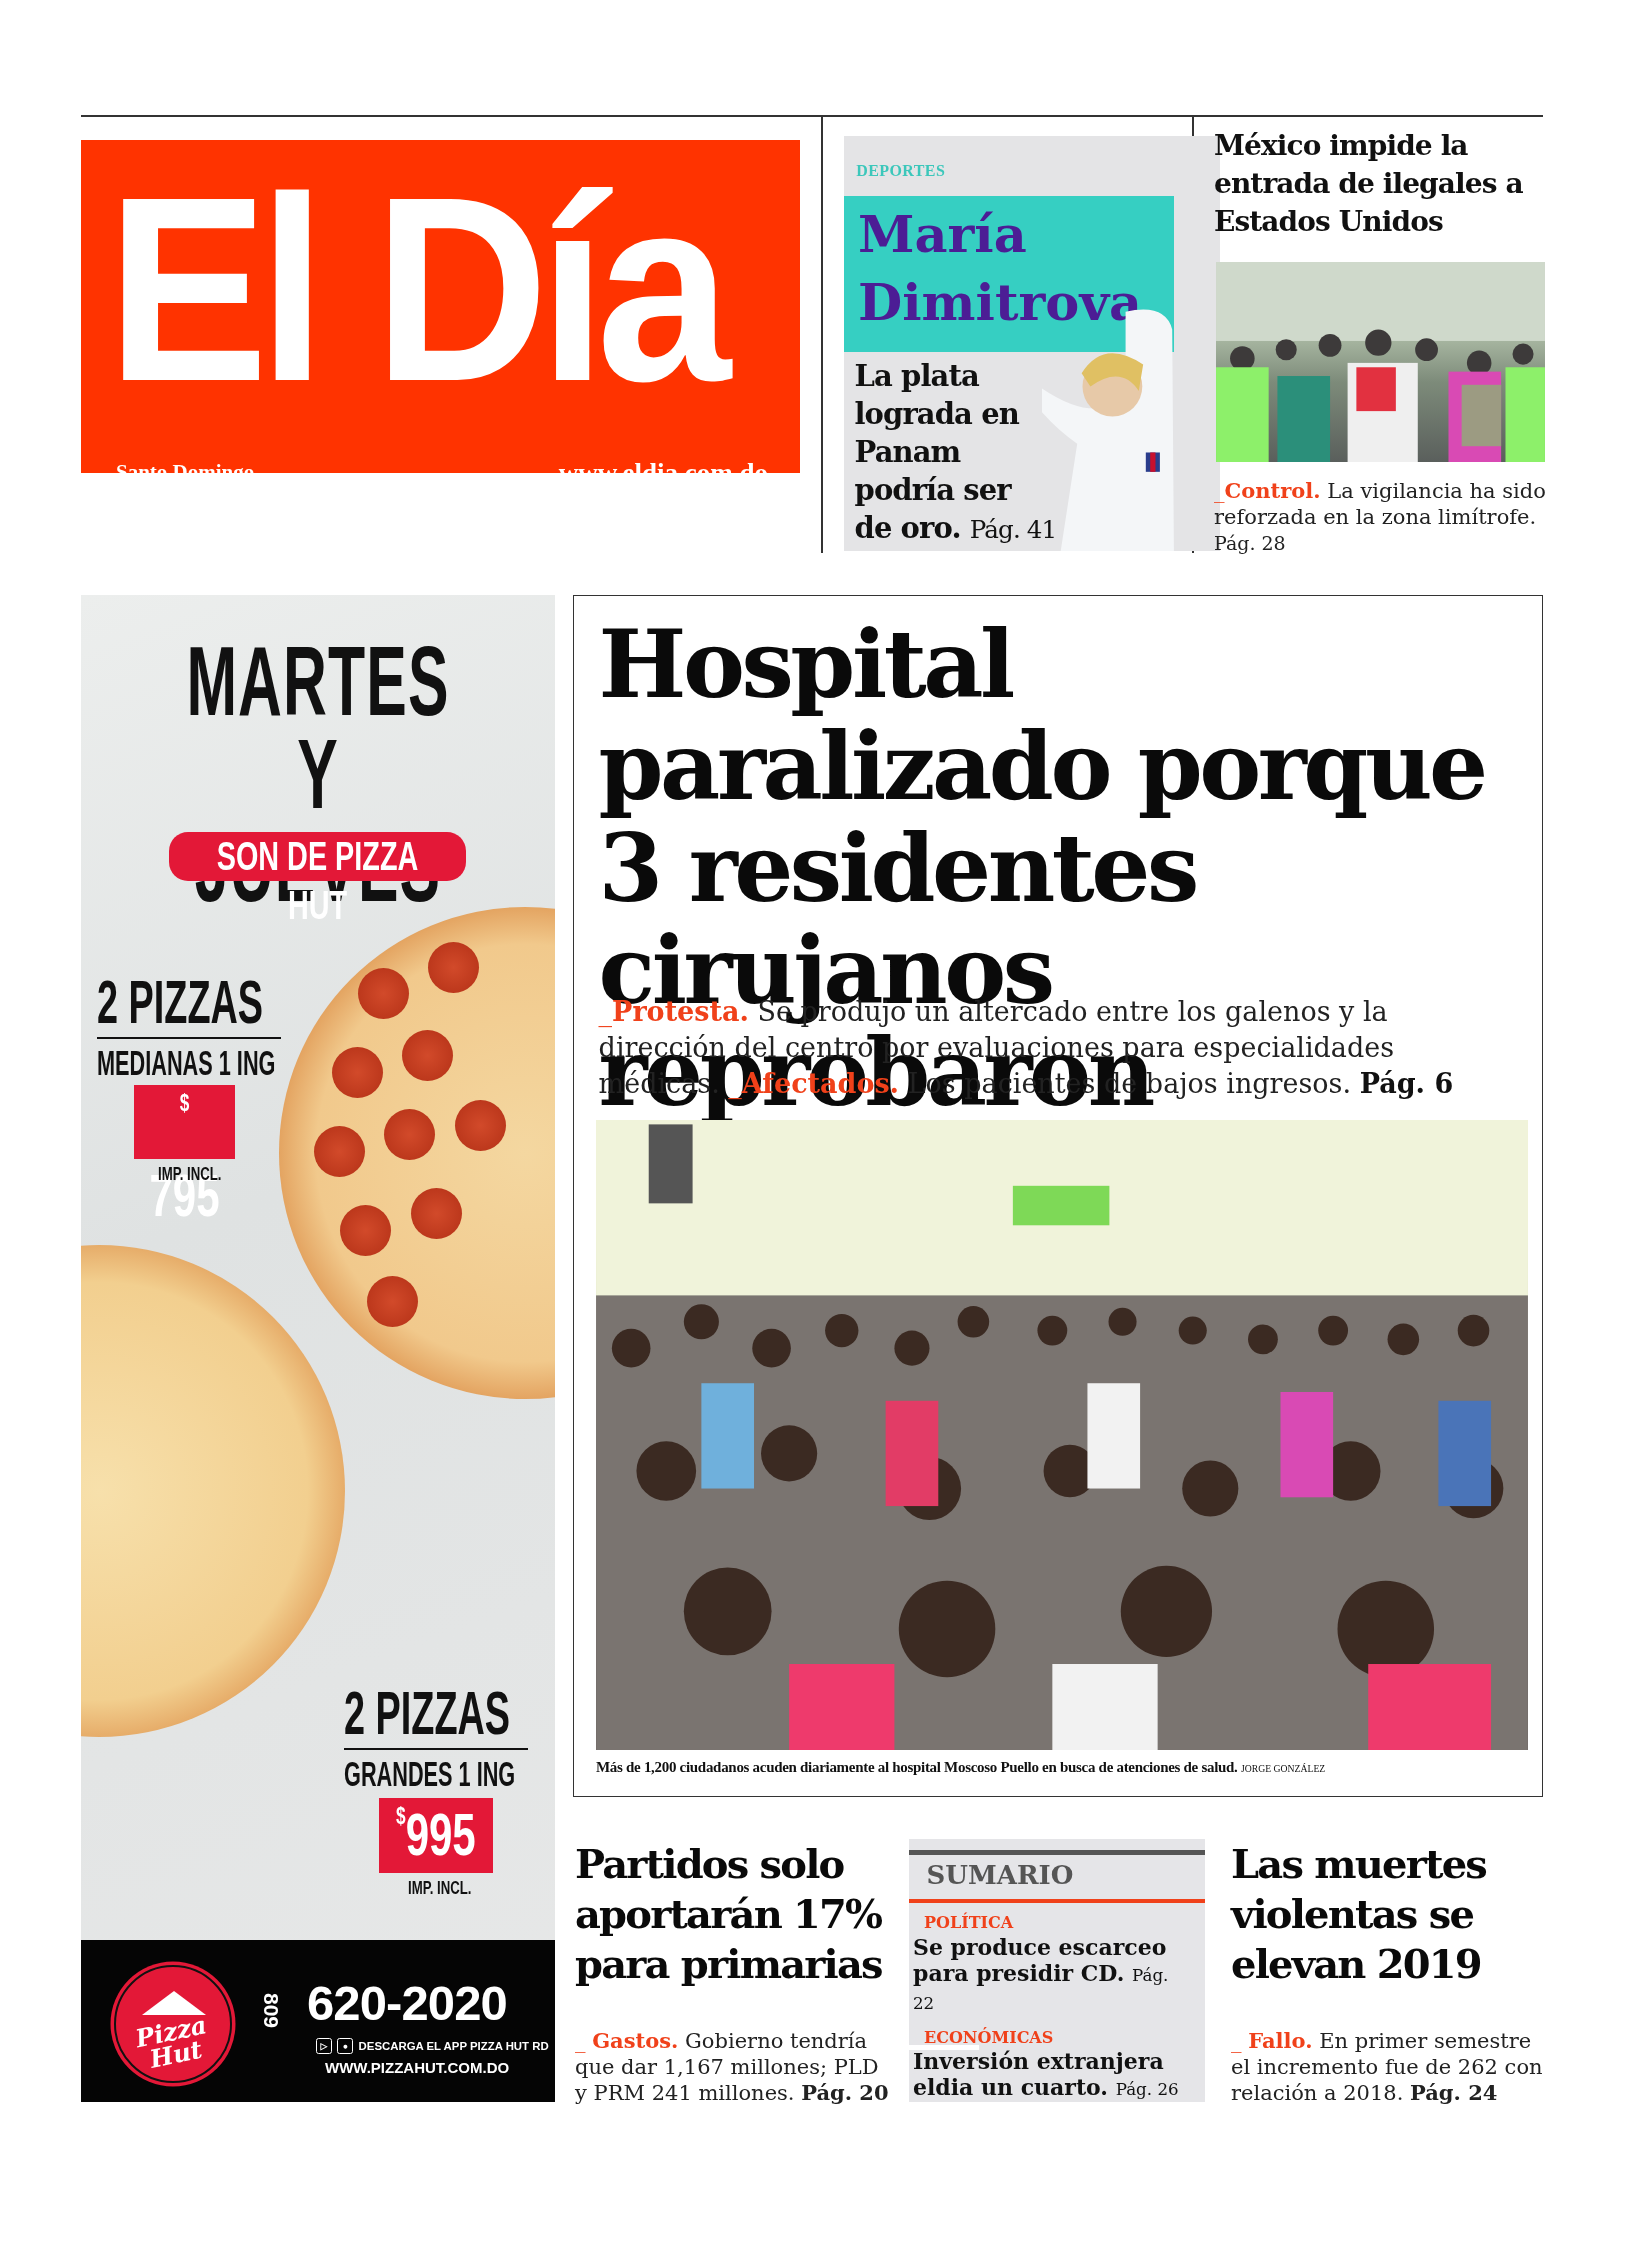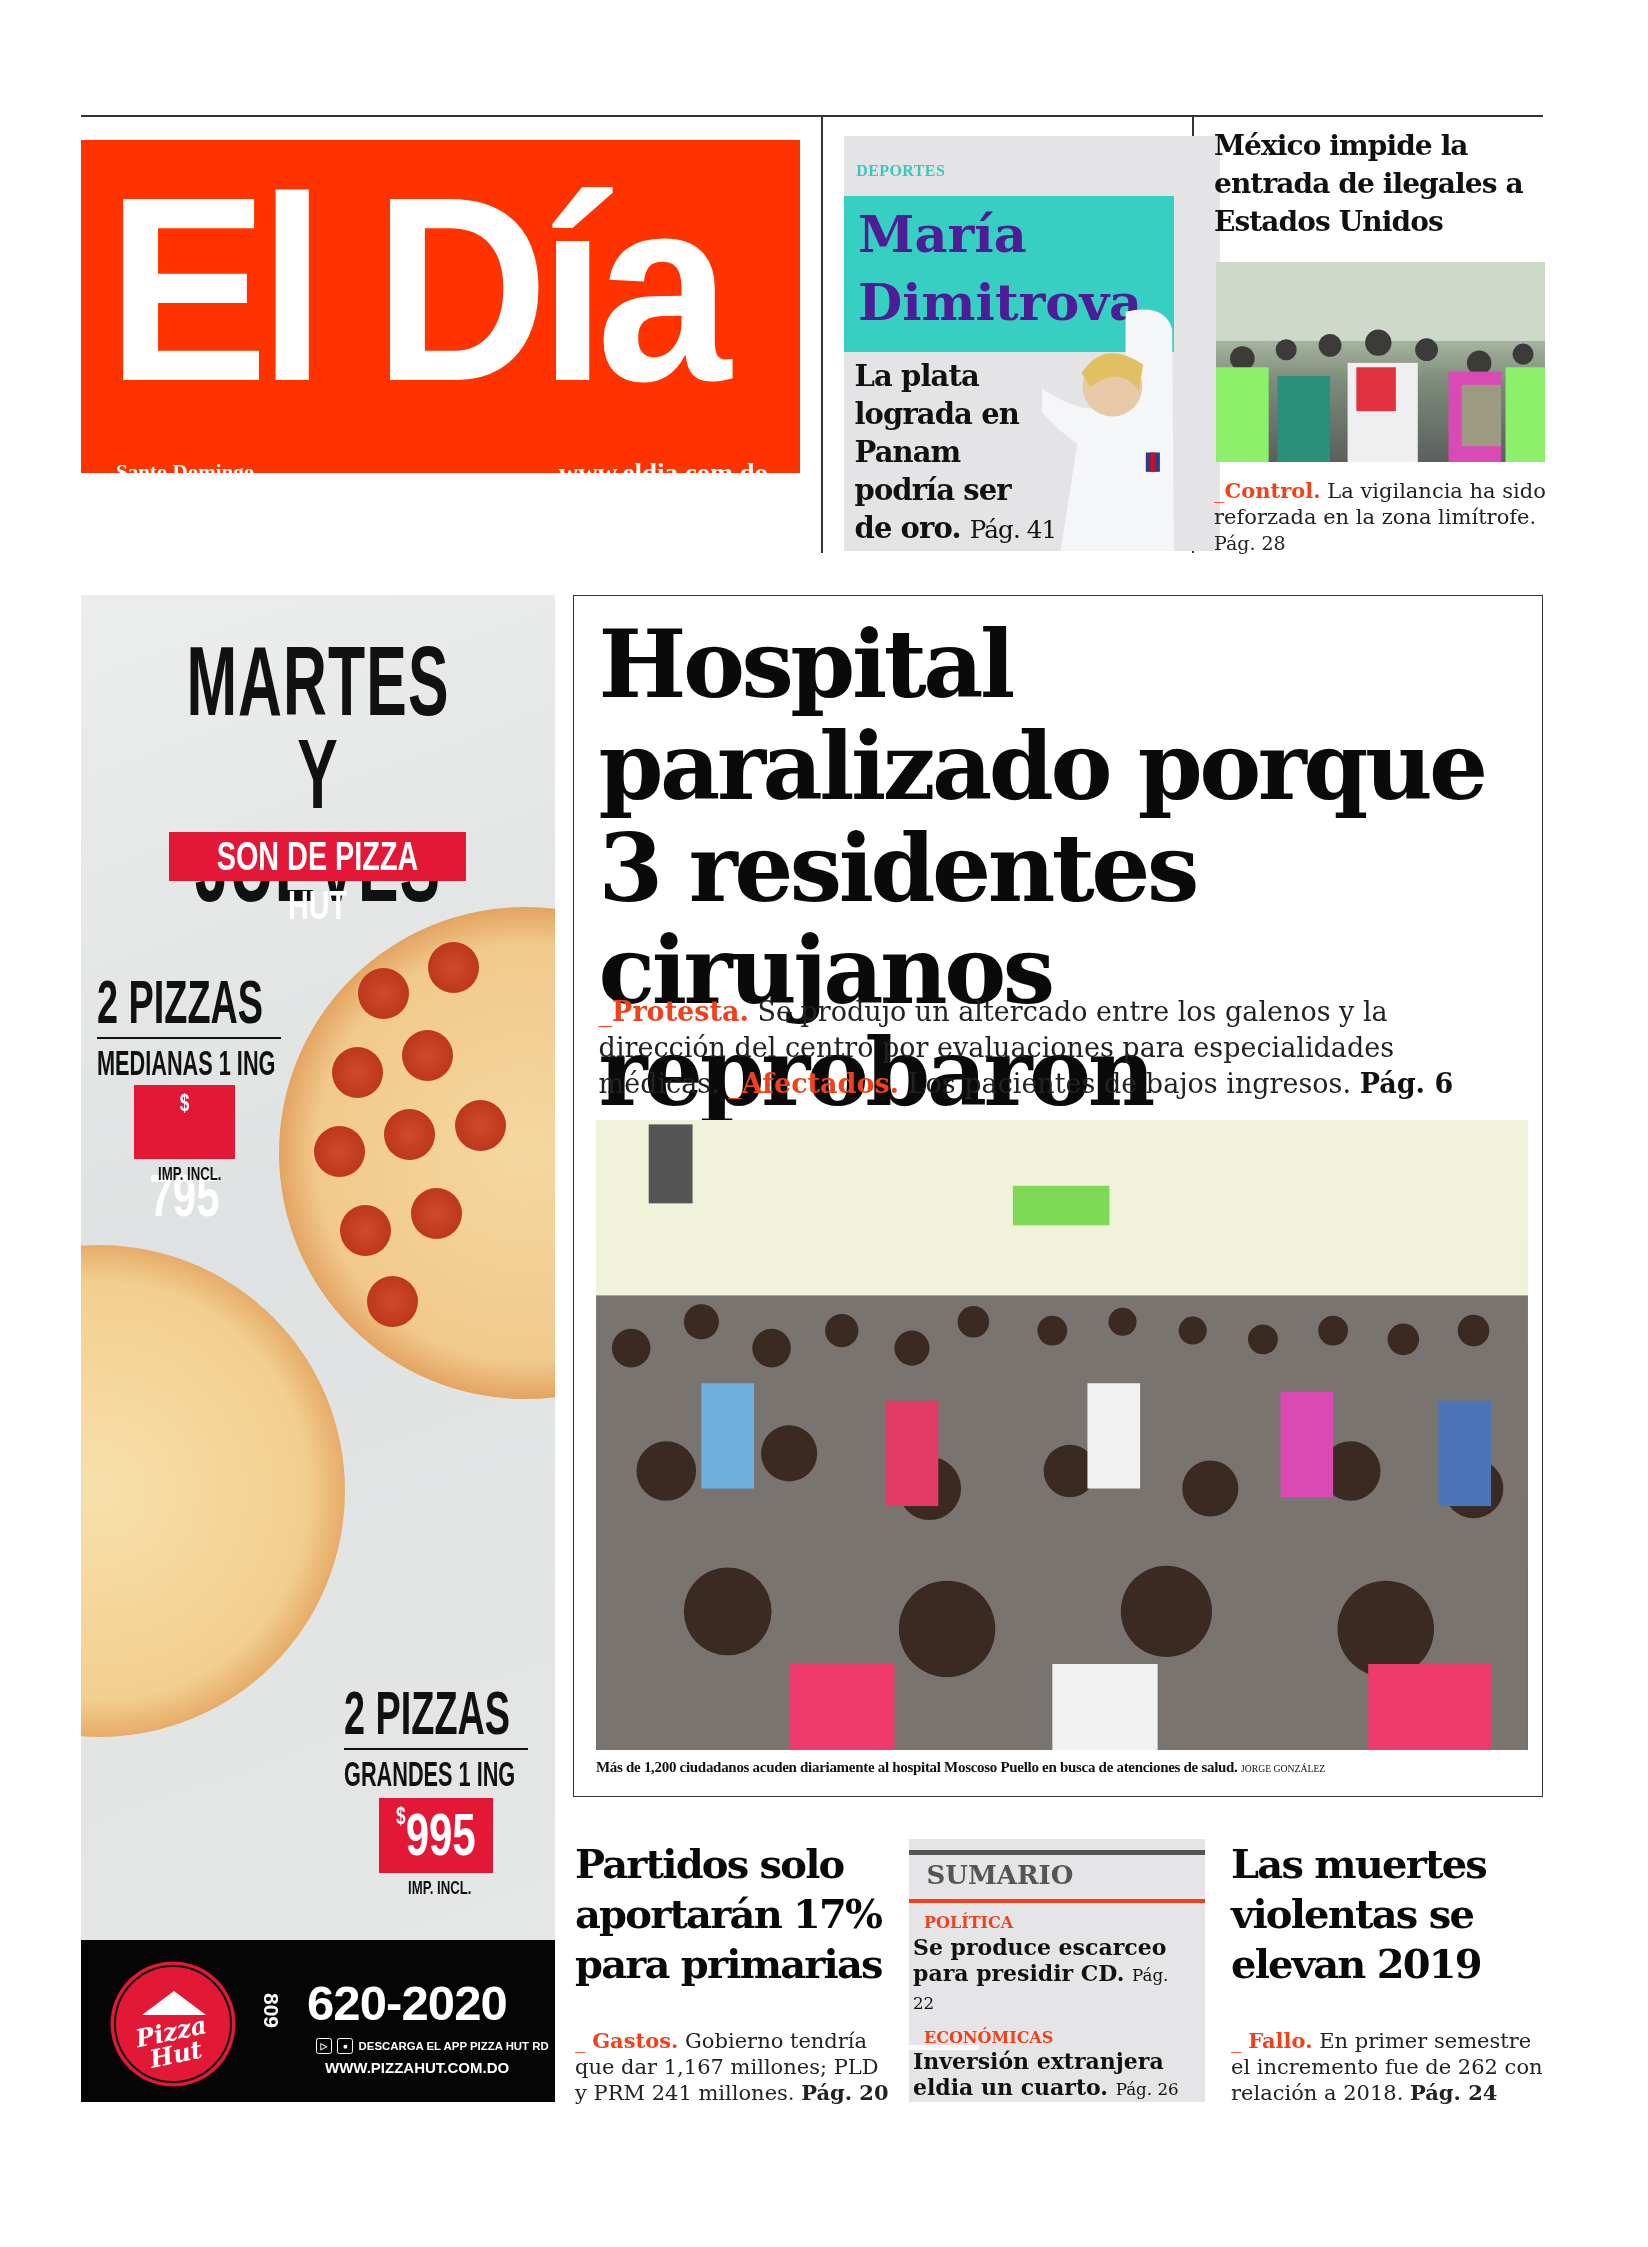--- a/index.html
+++ b/index.html
@@ -26,21 +26,21 @@
   
   .mx-head{left:1214px;top:127px;width:334px;font-family:"DejaVu Serif",serif;font-weight:bold;font-size:28px;line-height:38px;letter-spacing:-0.9px;}
   .mx-photo{left:1216px;top:262px;width:329px;height:200px;overflow:hidden;background:linear-gradient(180deg,#c9d6c6 0%,#b8c7b0 30%,#7d8b7a 60%,#5a5f5c 100%);}
   .mx-text{left:1214px;top:478px;width:334px;font-family:"DejaVu Serif",serif;font-size:21px;line-height:26px;color:#222;}
   .kicker{color:#f0411a;font-weight:bold;}
   .dash{color:#f0411a;}
   .pg-small{font-size:19px;}
   
   .ad{left:81px;top:595px;width:474px;height:1507px;background:linear-gradient(160deg,#eceeed,#dfe2e2 40%,#e7e8e8);overflow:hidden;}
   .ad-title{position:absolute;left:0;width:474px;top:40px;text-align:center;font-family:"Liberation Sans",sans-serif;font-weight:bold;font-size:98px;line-height:93px;color:#111;transform:scaleX(0.62);transform-origin:center top;letter-spacing:1.8px;}
-  .ad-tag{position:absolute;left:88px;top:237px;width:297px;height:49px;background:#e31837;color:#fff;font-family:"Liberation Sans",sans-serif;font-weight:bold;font-size:40px;line-height:49px;text-align:center;}
+  .ad-tag{position:absolute;left:88px;top:237px;width:297px;height:49px;background:#e31837;color:#fff;font-family:"Liberation Sans",sans-serif;font-weight:bold;font-size:40px;line-height:49px;text-align:center;border-radius:19px;}
   .ad-tag span{display:inline-block;transform:scaleX(0.72);}
   .pizza{position:absolute;border-radius:50%;}
   .pz1{left:198px;top:312px;width:492px;height:492px;background:radial-gradient(circle,#f4d7a0 0%,#f1c98c 60%,#d8843c 80%,#c16a2a 100%);}
   .pz2{left:-228px;top:650px;width:492px;height:492px;background:radial-gradient(circle,#f7e0ab 0%,#f2cf8f 60%,#dc8e48 80%,#c47430 100%);}
   .pep{position:absolute;width:51px;height:51px;border-radius:50%;background:radial-gradient(circle,#d24a2a,#b33016);}
   .offer{position:absolute;font-family:"Liberation Sans",sans-serif;font-weight:bold;color:#111;}
   .offer .big{font-size:61px;line-height:61px;transform:scaleX(0.62);transform-origin:left top;display:block;white-space:nowrap;}
   .offer .line{height:2.6px;background:#111;margin:3.5px 0;}
   .offer .sub{font-size:35px;line-height:39px;transform:scaleX(0.62);transform-origin:left top;display:block;white-space:nowrap;}
   .price{position:absolute;background:#e31837;color:#fff;font-family:"Liberation Sans",sans-serif;font-weight:bold;text-align:center;}

